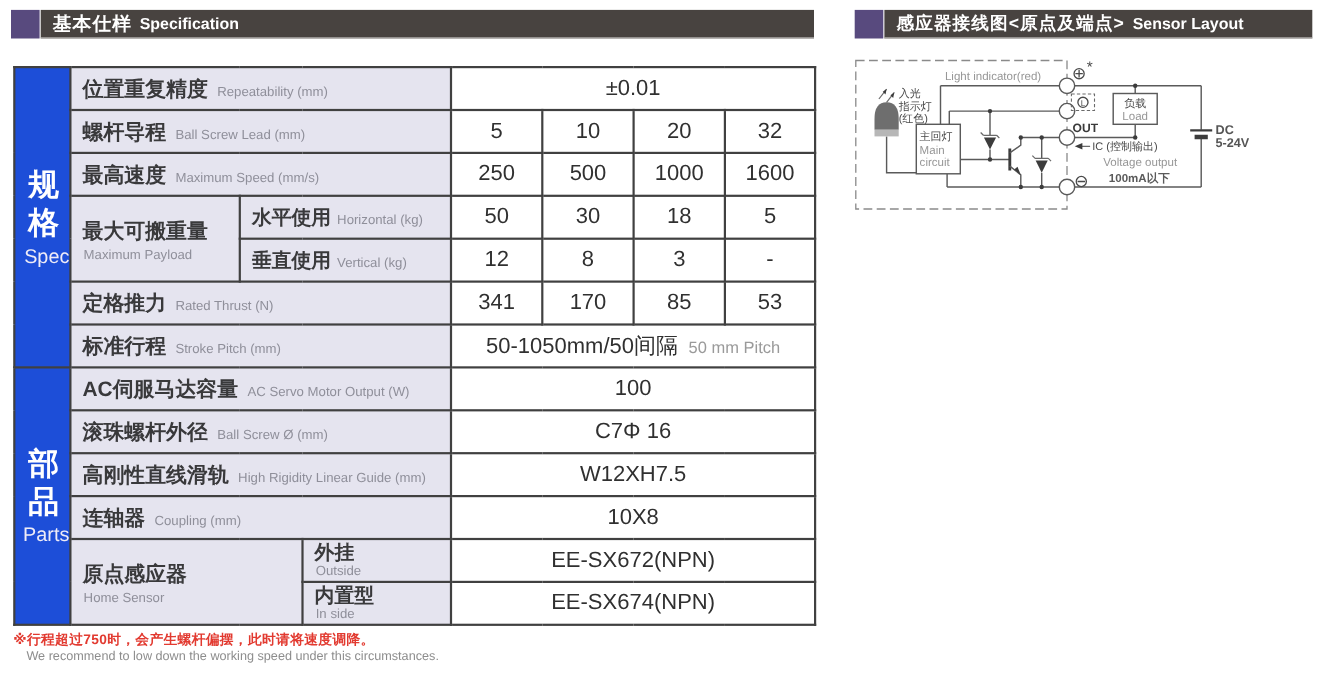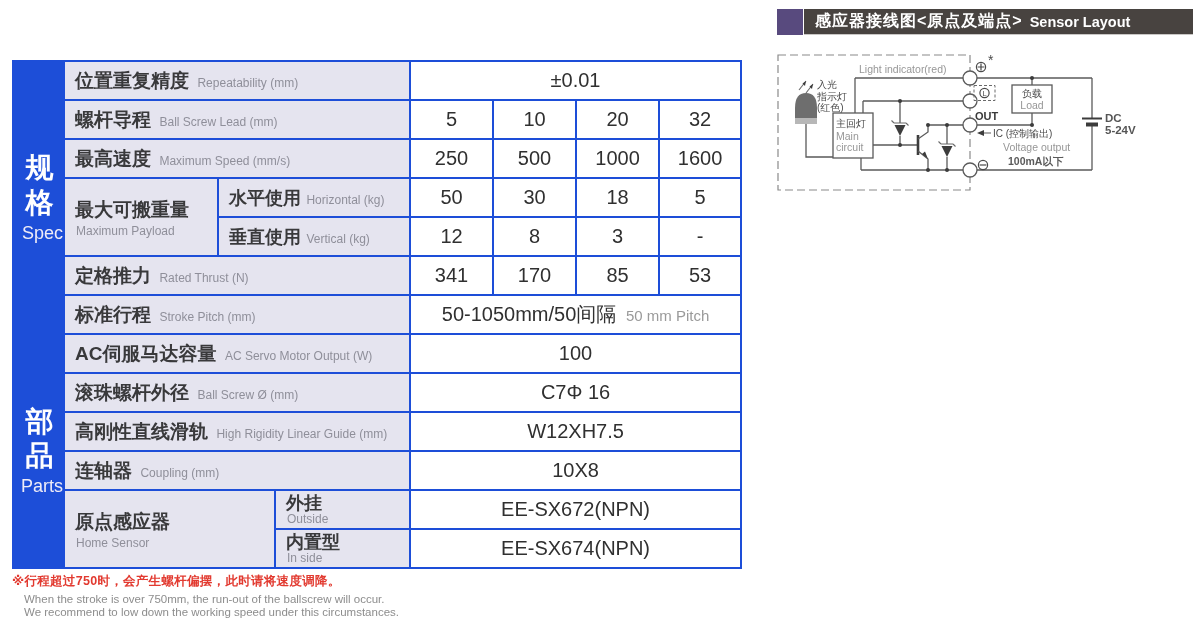--- a/index.html
+++ b/index.html
@@ -12,21 +12,21 @@
   .hdr-sq { width:26px; height:26px; background:#584a7e; margin-right:1px; }
   .hdr-bar { flex:1; background:#484340; color:#fff; display:flex; align-items:center; padding-left:11px;
              border-bottom:1px solid #c9c7c5; }
   .hdr-zh { font-size:17px; font-weight:bold; letter-spacing:1px; }
   .hdr-en { font-size:14.5px; font-weight:bold; margin-left:7px; }
 
   
   table.spec { position:absolute; left:12px; top:60px; width:728px; height:506px;
                border-collapse:collapse; table-layout:fixed; }
   table.spec tr { height:39px; }
-  table.spec td { border:2px solid #1d4ed8; vertical-align:middle;margin-left:27px; }
+  table.spec td { border:2px solid #404040; vertical-align:middle;margin-left:27px; }
   td.side { background:#1d4ed8; color:#fff; text-align:right; }
   .side-zh { width:1.08em; margin:0 auto; font-size:28px; font-weight:bold; line-height:1.22;
              word-break:break-all; }
   .side-en { font-size:18px; color:#efecf7; margin-top:3px; }
   td.lbl { background:#e5e4ef; padding-left:10px; }
   td.lbl .lz { font-size:19px; font-weight:600; color:#39393b; }
   td.lbl .le { font-size:12px; color:#8f8f9a; margin-left:4px; }
   td.lbl.stacked .le { display:block; margin-left:1px; margin-top:1px; }
   td.lbl.sub .lz { font-size:18px; }
   td.lbl.sub2 { line-height:1.05; }
@@ -48,20 +48,27 @@
   .solid { fill:#3c3c3c; stroke:none; }
   .t-dark { fill:#4a4a4a; font-size:10px; }
   .t-gray { fill:#979797; font-size:10.5px; }
   .t-bold { fill:#3a3a3a; font-size:11px; font-weight:bold; }
 </style>
 </head>
 <body>
 
 <div class="canvas">
 
+  <div class="hdr" style="left:10px; width:730px;">
+    <div class="hdr-sq"></div>
+    <div class="hdr-bar">
+      <span class="hdr-zh">基本仕样</span>
+      <span class="hdr-en">Specification</span>
+    </div>
+  </div>
 
   <div class="hdr" style="left:777px; width:416px;">
     <div class="hdr-sq"></div>
     <div class="hdr-bar">
       <span class="hdr-zh" style="font-size:16px;">感应器接线图&lt;原点及端点&gt;</span>
       <span class="hdr-en">Sensor Layout</span>
     </div>
   </div>
 
   <table class="spec">
@@ -199,21 +206,20 @@
         <span class="lz">内置型</span>
         <span class="le">In side</span>
       </td>
       <td class="val" colspan="4">EE-SX674(NPN)</td>
     </tr>
   </tbody>
     </table>
 
   <div class="fn" style="left:12px; top:573px;">
     <div class="fn-red">※行程超过750时，会产生螺杆偏摆，此时请将速度调降。</div>
-    <div class="fn-gray">When the stroke is over 750mm, the run-out of the ballscrew will occur.</div>
     <div class="fn-gray" style="margin-top:1px;">We recommend to low down the working speed under this circumstances.</div>
   </div>
 
   <svg class="diagram" width="420" height="160" viewBox="0 0 420 160">
 
     <rect x="3" y="7" width="192" height="135" fill="none" stroke="#8a8a8a" stroke-width="1.2" stroke-dasharray="8 4"></rect>
 
     <g>
       <path class="wire" d="M80,30 H317"></path>
       <path class="wire" d="M80,30 V65"></path>

